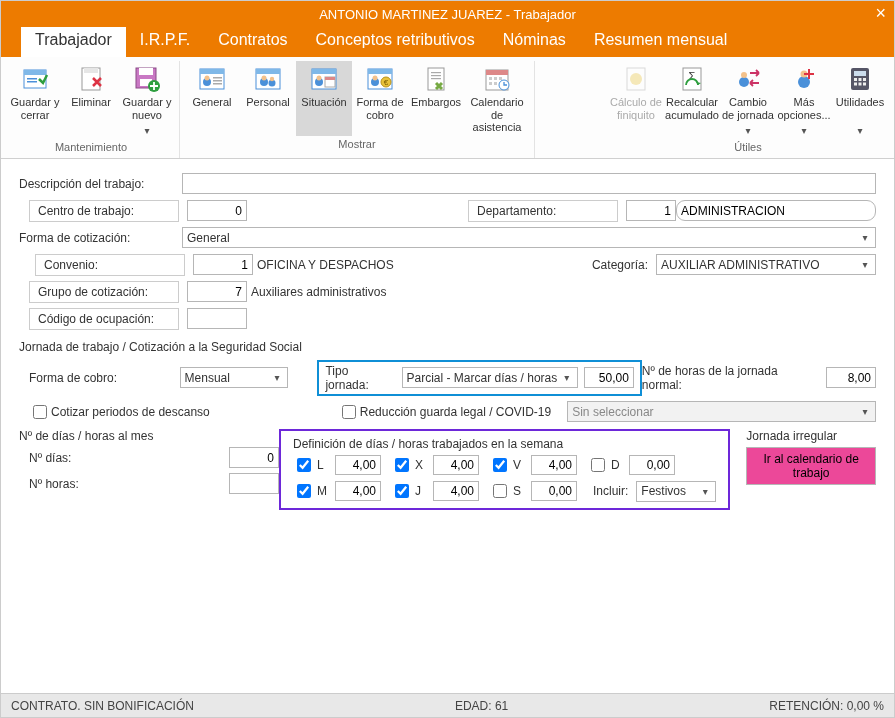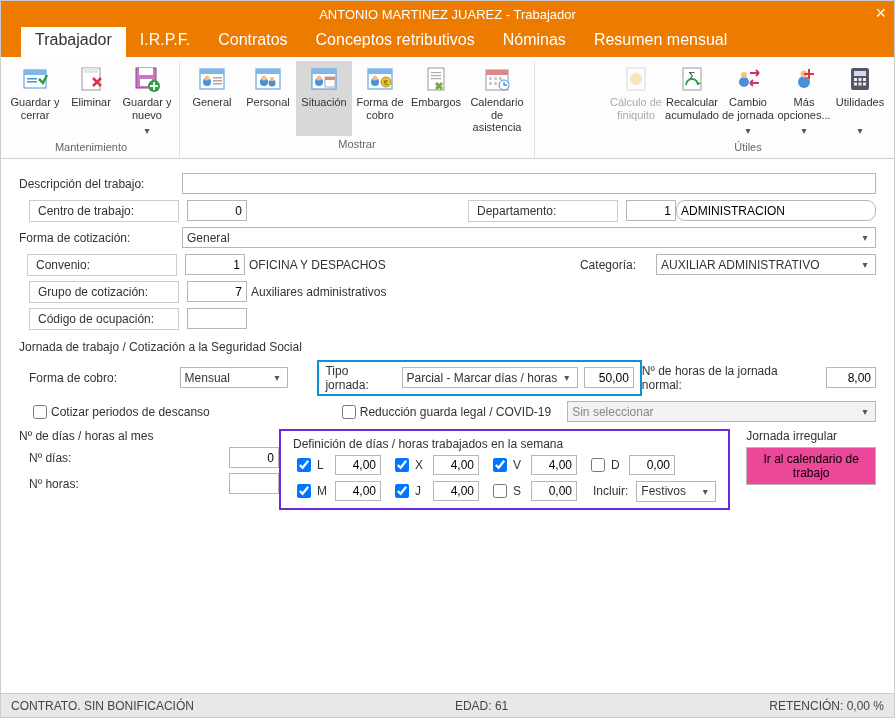--- a/index.html
+++ b/index.html
@@ -282,25 +282,25 @@
 
     <div class="row">
       <span class="lbl-plain" style="width:155px">Forma de cotización:</span>
       <div class="select" style="flex:1">
         <span>General</span>
           <span class="arrow">▾</span>
       </div>
     </div>
 
     <div class="row">
-      <span class="lbl-box" style="width:150px;margin-left:8px">Convenio:</span>
+      <span class="lbl-box" style="width:150px;margin-left:16px">Convenio:</span>
       <input type="text" class="field num" style="width: 60px;" value="1">
       <span class="lbl-plain" style="margin-left:4px">OFICINA Y DESPACHOS</span>
       <span style="flex:1"></span>
-      <span class="lbl-plain" style="margin-right:20px">Categoría:</span>
+      <span class="lbl-plain" style="margin-right:8px">Categoría:</span>
       <div class="select" style="width:220px">
         <span>AUXILIAR ADMINISTRATIVO</span>
           <span class="arrow">▾</span>
       </div>
     </div>
 
     <div class="row">
       <span class="lbl-box" style="width:150px;margin-left:10px">Grupo de cotización:</span>
       <input type="text" class="field num" style="width: 60px;" value="7">
       <span class="lbl-plain" style="margin-left:4px">Auxiliares administrativos</span>

